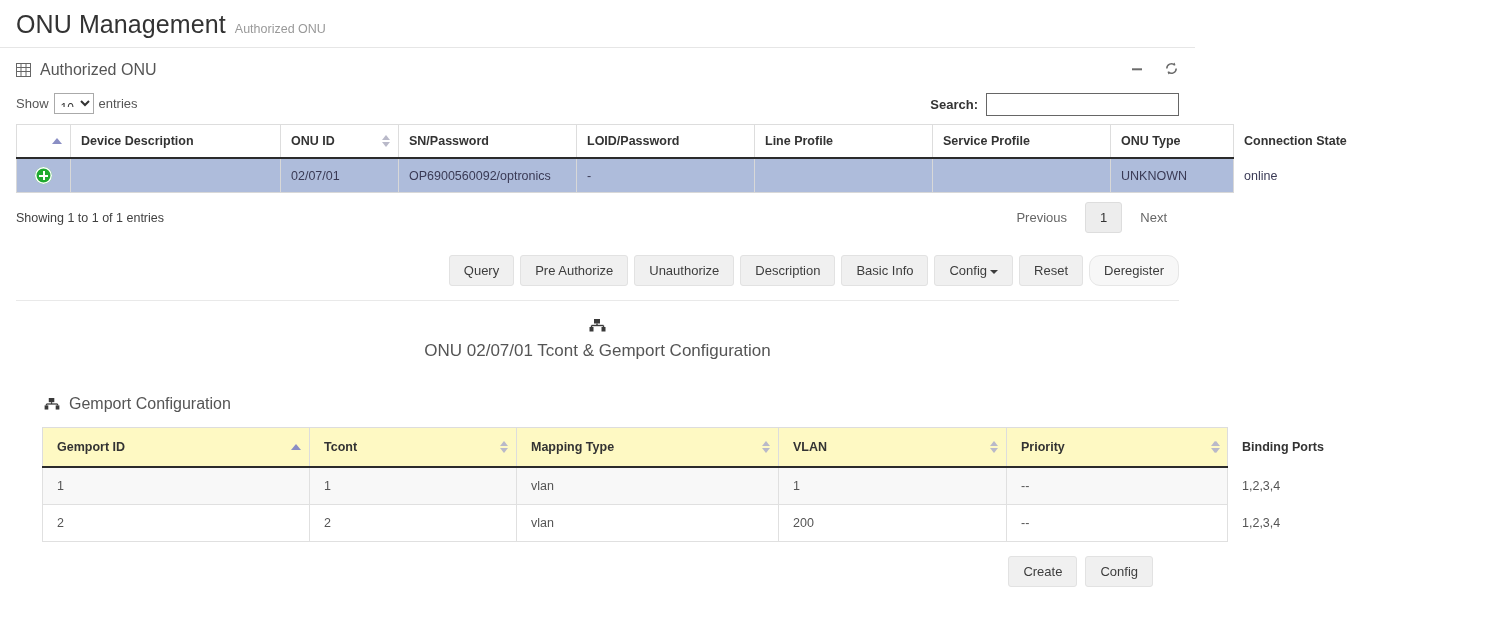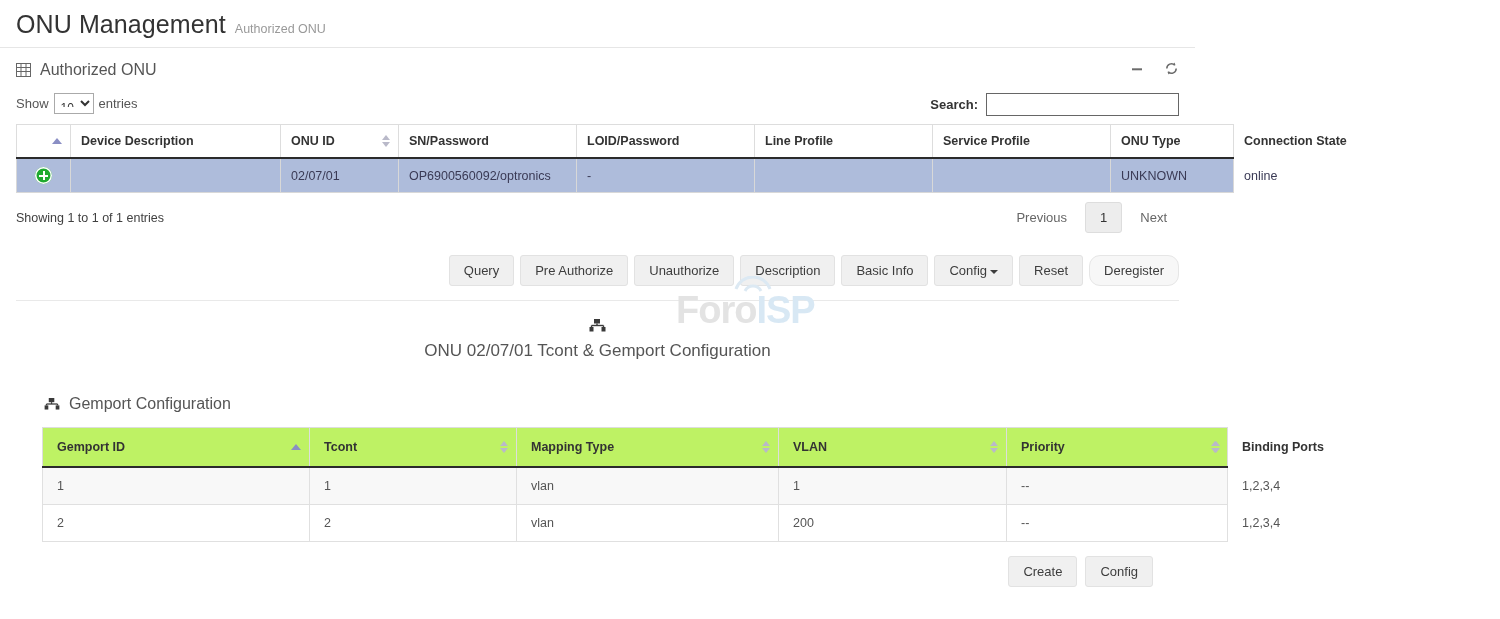--- a/index.html
+++ b/index.html
@@ -145,21 +145,21 @@
   
   .card { margin: 22px 0 0 26px; padding: 0 0 0 0; }
   .card-title {
     display:flex; align-items:center; gap: 9px;
     font-size: 16px; color: #555; font-weight: 400; padding: 0 0 14px 2px;
   }
   table.dt2 { width: calc(100% - 26px); border-collapse: collapse; font-size: 12.5px; table-layout: fixed; }
   table.dt2 thead th {
     border: 1px solid #ddd; border-bottom: 2px solid #2b2b2b;
     padding: 12px 14px; text-align: left; font-weight: bold; color: #333;
-    background: #bef264; position: relative; white-space: nowrap;
+    background: #fef9c3; position: relative; white-space: nowrap;
   }
   table.dt2 tbody td { border: 1px solid #e0e0e0; padding: 11px 14px; color: #555; }
   table.dt2 tbody tr.odd td { background: #f8f8f8; }
 
   .btn-row2 { display:flex; justify-content: flex-end; gap: 8px; padding: 14px 26px 0 0; }
 
   
   .watermark {
     position: absolute; left: 676px; top: 289px;
     font-size: 38px; font-weight: bold; letter-spacing: -1px;
@@ -403,21 +403,14 @@
         <button class="btn">
           <span>Create</span>
         </button>
         <button class="btn">
           <span>Config</span>
         </button>
       </div>
     </div>
   </div>
 
-  <div class="watermark">
-    <svg class="wm-arc" width="40" height="16" viewBox="0 0 40 16">
-      <path d="M3 13 A18 18 0 0 1 37 13" fill="none" stroke="#dce9f3" stroke-width="3"></path>
-      <path d="M12 15 A9 9 0 0 1 28 15" fill="none" stroke="#dce9f3" stroke-width="3"></path>
-    </svg>
-    <span class="a">Foro</span><span class="b">ISP</span>
-  </div>
 
 </div>
 
 </body></html>

